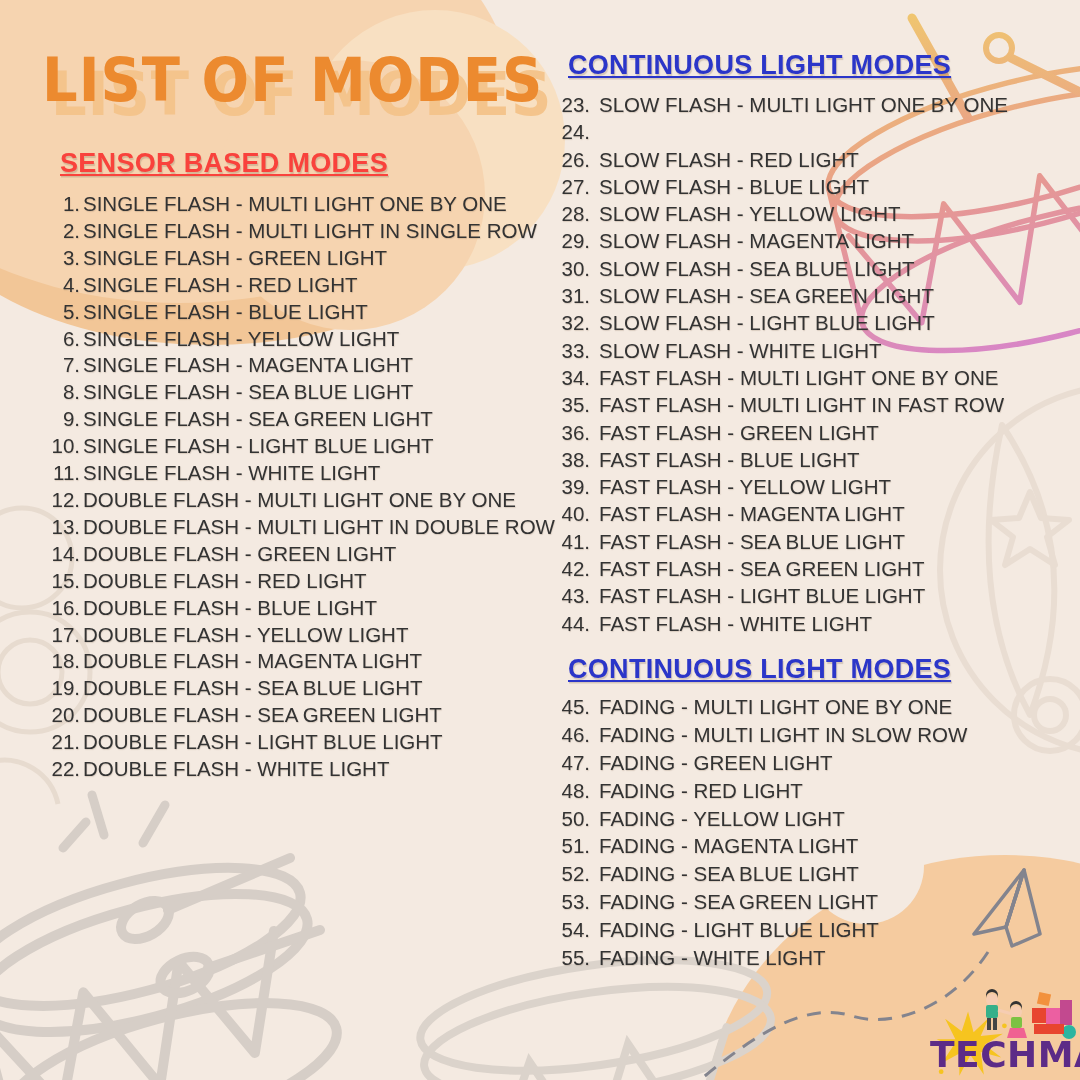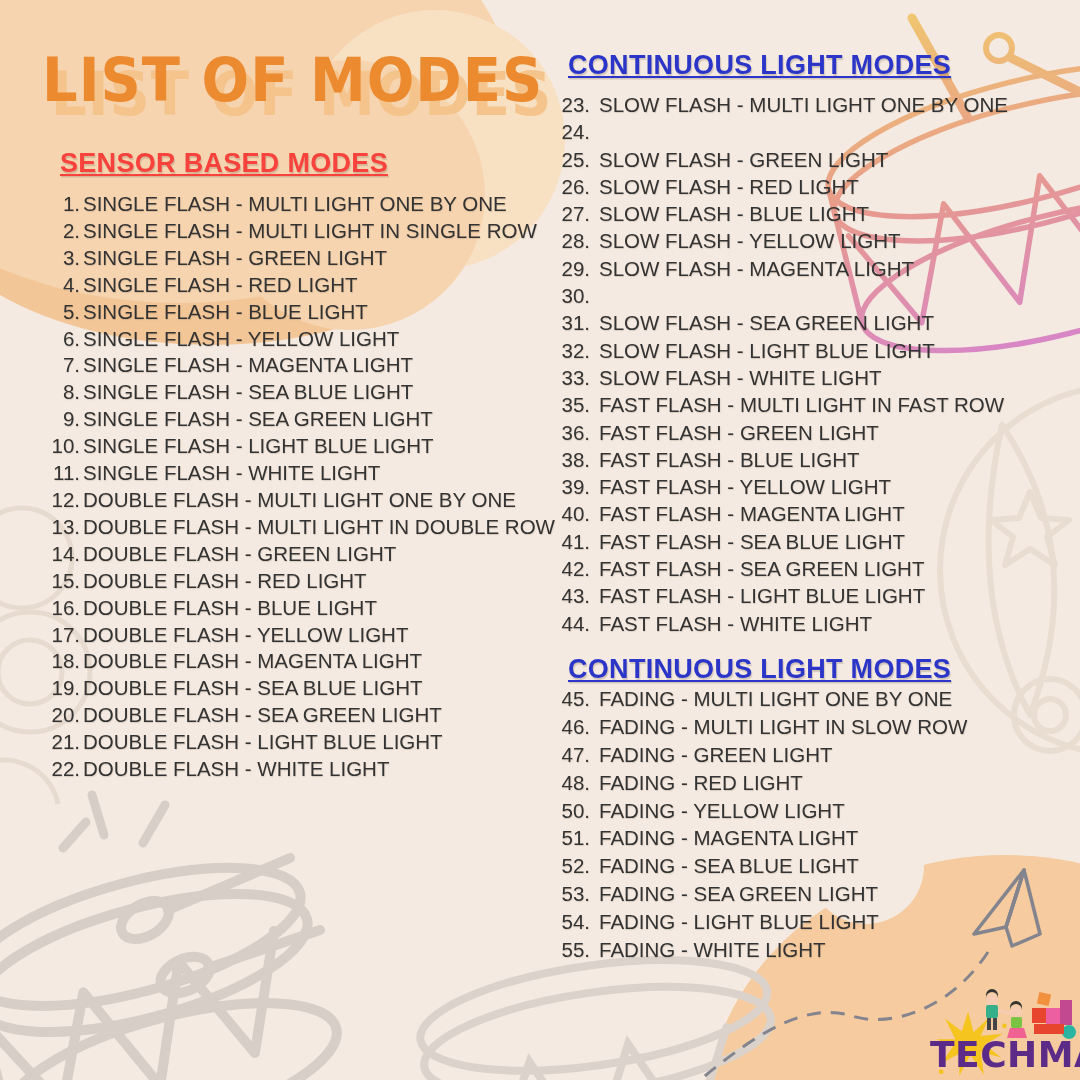--- a/index.html
+++ b/index.html
@@ -24,21 +24,21 @@
   ol.modes{list-style:none;margin:0;padding:0;font-size:20.5px;
            color:var(--body_text,#333333);
            text-shadow:.5px 1px 1px rgba(120,90,70,.22);}
   .modes li{display:flex;white-space:nowrap;align-items:flex-end;}
   .num{flex:none;width:38px;text-align:right;}
   .txt{margin-left:3px;}
   .col-left .modes{margin-top:12px;line-height:26.9px;}
   .col-right .modes{line-height:27.3px;}
   #list-continuous-1{margin-top:10px;}
   #h-blue-2{margin-top:17px;}
-  #list-continuous-2{margin-top:0;line-height:27.9px;}
+  #list-continuous-2{margin-top:8px;line-height:27.9px;}
   .col-right .num{width:44px;}
   .col-right .txt{margin-left:9px;}
 
   .logo{position:absolute;left:922px;top:984px;width:158px;height:96px;}
   .logo .splat{position:absolute;left:14px;top:26px;}
   .logo .kids{position:absolute;left:52px;top:4px;}
   .logo .logo-text{position:absolute;left:8px;top:50px;width:150px;
         font-family:"DejaVu Sans",sans-serif;font-weight:800;font-size:36px;
         letter-spacing:.5px;color:var(--logo_purple,#5C2B87);}
 </style>
@@ -236,53 +236,54 @@
     <ol class="modes" id="list-continuous-1">
 
     <li class="mode">
         <span class="num">23.</span>
         <span class="txt">SLOW FLASH - MULTI LIGHT ONE BY ONE</span>
       </li>
         <li class="mode">
         <span class="num">24.</span>
       </li>
         <li class="mode">
-        <span class="num">25.</span>
-        <span class="txt">SLOW FLASH - GREEN LIGHT</span>
-      </li>
-        <li class="mode">
         <span class="num">26.</span>
         <span class="txt">SLOW FLASH - RED LIGHT</span>
       </li>
         <li class="mode">
         <span class="num">27.</span>
         <span class="txt">SLOW FLASH - BLUE LIGHT</span>
       </li>
         <li class="mode">
         <span class="num">28.</span>
         <span class="txt">SLOW FLASH - YELLOW LIGHT</span>
       </li>
         <li class="mode">
         <span class="num">29.</span>
         <span class="txt">SLOW FLASH - MAGENTA LIGHT</span>
       </li>
         <li class="mode">
         <span class="num">30.</span>
+        <span class="txt">SLOW FLASH - SEA BLUE LIGHT</span>
       </li>
         <li class="mode">
         <span class="num">31.</span>
         <span class="txt">SLOW FLASH - SEA GREEN LIGHT</span>
       </li>
         <li class="mode">
         <span class="num">32.</span>
         <span class="txt">SLOW FLASH - LIGHT BLUE LIGHT</span>
       </li>
         <li class="mode">
         <span class="num">33.</span>
         <span class="txt">SLOW FLASH - WHITE LIGHT</span>
+      </li>
+        <li class="mode">
+        <span class="num">34.</span>
+        <span class="txt">FAST FLASH - MULTI LIGHT ONE BY ONE</span>
       </li>
         <li class="mode">
         <span class="num">35.</span>
         <span class="txt">FAST FLASH - MULTI LIGHT IN FAST ROW</span>
       </li>
         <li class="mode">
         <span class="num">36.</span>
         <span class="txt">FAST FLASH - GREEN LIGHT</span>
       </li>
         <li class="mode">

